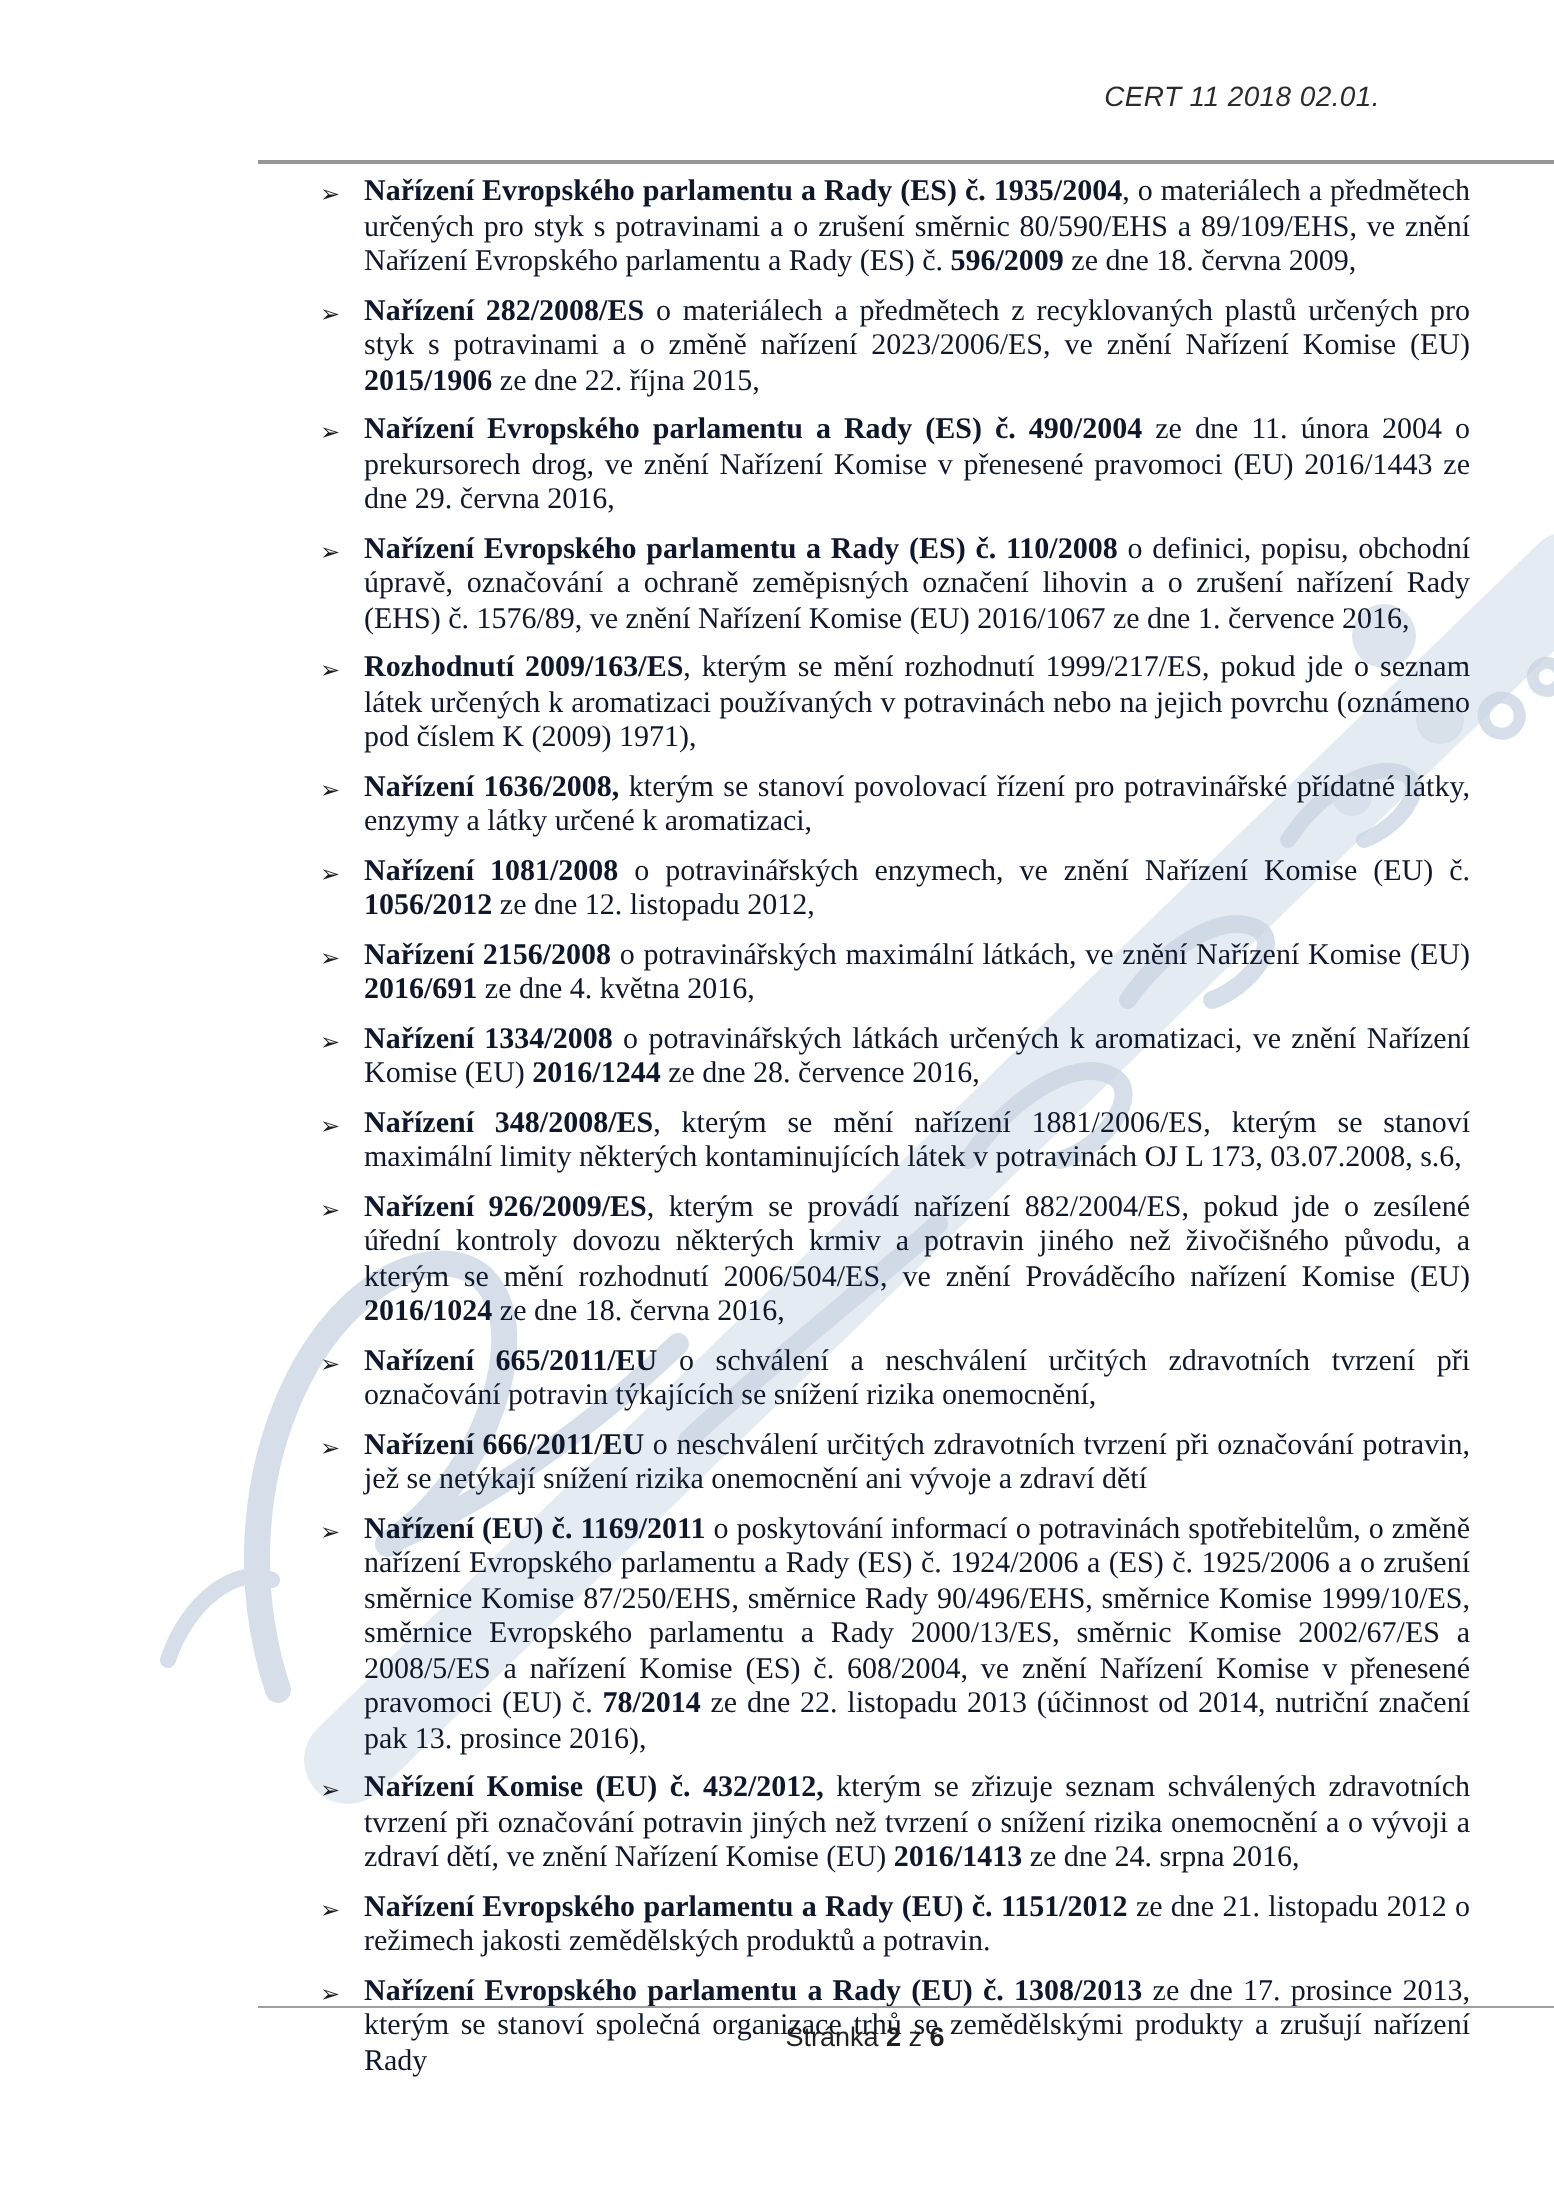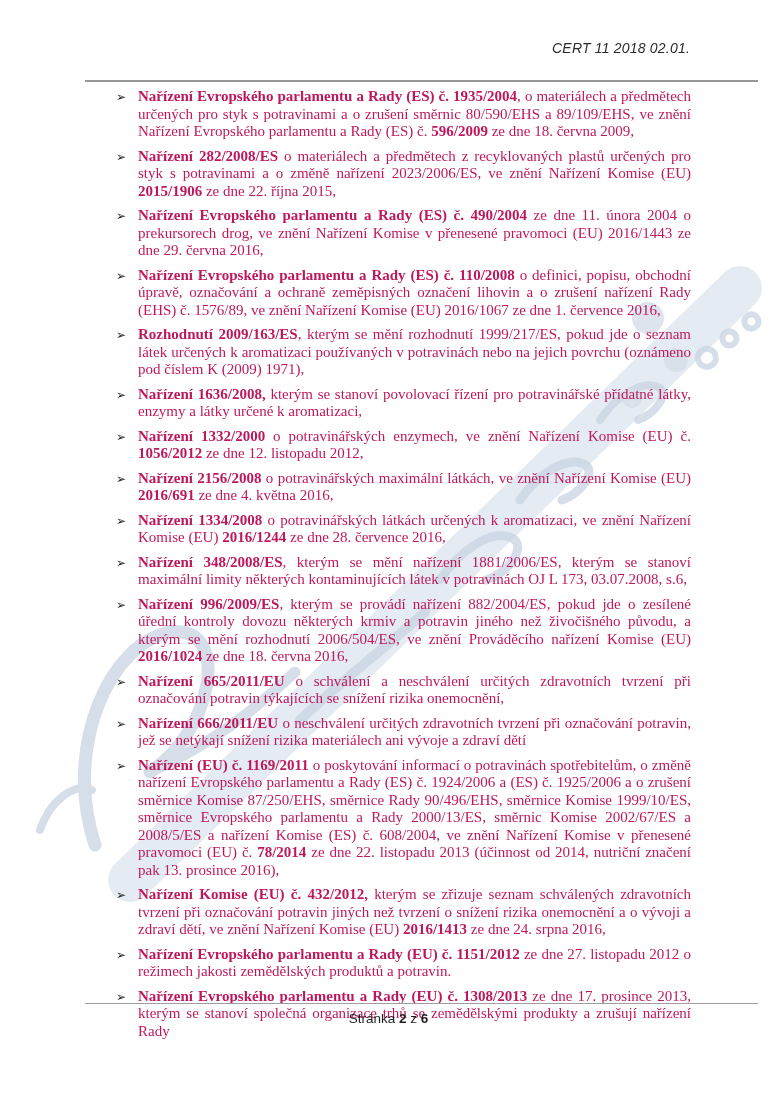--- a/index.html
+++ b/index.html
@@ -4,21 +4,21 @@
 <style>
   html,body{margin:0;padding:0;}
   body{
     width:777px;height:1100px;
     background:#ffffff;
     font-family:"Liberation Serif", serif;
     color:#282828;
     position:relative;
     overflow:hidden;
   }
-  .page{position:absolute;inset:0;}
+  .page{position:absolute;inset:0;margin-left:44px;}
   .watermark{position:absolute;left:0;top:0;z-index:0;pointer-events:none;}
   .content{position:relative;z-index:1;}
   .doc-code{
     position:absolute;top:40px;right:87px;
     font-family:"Liberation Sans", sans-serif;
     font-style:italic;font-size:14px;color:#2b2b2b;
     letter-spacing:.2px;
   }
   .rule{position:absolute;left:85px;width:673px;}
   .rule-top{top:80px;border-top:2px solid #979797;}
@@ -28,21 +28,21 @@
   .bullet{
     flex:none;width:22px;
     font-family:"DejaVu Sans", sans-serif;
     font-size:12px;line-height:17.5px;color:#1f1f1f;
     padding-top:1px;
   }
   .text{
     flex:1;margin:0;
     font-size:15px;line-height:17.5px;
     text-align:justify;
-    color:#be185d;
+    color:#0f172a;
   }
   .b{font-weight:700;}
   .footer{
     position:absolute;top:1011px;left:0;width:777px;
     text-align:center;
     font-family:"Liberation Sans", sans-serif;
     font-size:13.5px;color:#1f1f1f;
   }
   .footer .b{font-weight:700;}
 </style>
@@ -99,57 +99,57 @@
         <div class="item">
           <span class="bullet">➢</span>
           <p class="text"><span class="b">Rozhodnutí 2009/163/ES</span><span>, kterým se mění rozhodnutí 1999/217/ES, pokud jde o seznam látek určených k aromatizaci používaných v potravinách nebo na jejich povrchu (oznámeno pod číslem K (2009) 1971),</span></p>
         </div>
         <div class="item">
           <span class="bullet">➢</span>
           <p class="text"><span class="b">Nařízení 1636/2008,</span><span> kterým se stanoví povolovací řízení pro potravinářské přídatné látky, enzymy a látky určené k aromatizaci,</span></p>
         </div>
         <div class="item">
           <span class="bullet">➢</span>
-          <p class="text"><span class="b">Nařízení 1332/2000</span><span> o potravinářských enzymech, ve znění Nařízení Komise (EU) č. </span><span class="b">1056/2012</span><span> ze dne 12. listopadu 2012,</span></p>
+          <p class="text"><span class="b">Nařízení 1081/2008</span><span> o potravinářských enzymech, ve znění Nařízení Komise (EU) č. </span><span class="b">1056/2012</span><span> ze dne 12. listopadu 2012,</span></p>
         </div>
         <div class="item">
           <span class="bullet">➢</span>
           <p class="text"><span class="b">Nařízení 2156/2008</span><span> o potravinářských maximální látkách, ve znění Nařízení Komise (EU) </span><span class="b">2016/691</span><span> ze dne 4. května 2016,</span></p>
         </div>
         <div class="item">
           <span class="bullet">➢</span>
           <p class="text"><span class="b">Nařízení 1334/2008</span><span> o potravinářských látkách určených k aromatizaci, ve znění Nařízení Komise (EU) </span><span class="b">2016/1244</span><span> ze dne 28. července 2016,</span></p>
         </div>
         <div class="item">
           <span class="bullet">➢</span>
           <p class="text"><span class="b">Nařízení 348/2008/ES</span><span>, kterým se mění nařízení 1881/2006/ES, kterým se stanoví maximální limity některých kontaminujících látek v potravinách  OJ L 173, 03.07.2008, s.6,</span></p>
         </div>
         <div class="item">
           <span class="bullet">➢</span>
-          <p class="text"><span class="b">Nařízení 996/2009/ES</span><span>, kterým se provádí nařízení  882/2004/ES, pokud jde o zesílené úřední kontroly dovozu některých krmiv a potravin jiného než živočišného původu, a kterým se mění rozhodnutí 2006/504/ES, ve znění Prováděcího nařízení Komise (EU) </span><span class="b">2016/1024</span><span> ze dne 18. června 2016,</span></p>
+          <p class="text"><span class="b">Nařízení 926/2009/ES</span><span>, kterým se provádí nařízení  882/2004/ES, pokud jde o zesílené úřední kontroly dovozu některých krmiv a potravin jiného než živočišného původu, a kterým se mění rozhodnutí 2006/504/ES, ve znění Prováděcího nařízení Komise (EU) </span><span class="b">2016/1024</span><span> ze dne 18. června 2016,</span></p>
         </div>
         <div class="item">
           <span class="bullet">➢</span>
           <p class="text"><span class="b">Nařízení 665/2011/EU</span><span> o schválení a neschválení určitých zdravotních tvrzení při označování potravin týkajících se snížení rizika onemocnění,</span></p>
         </div>
         <div class="item">
           <span class="bullet">➢</span>
-          <p class="text"><span class="b">Nařízení 666/2011/EU</span><span> o neschválení určitých zdravotních tvrzení při označování potravin, jež se netýkají snížení rizika materiálech ani vývoje a zdraví dětí</span></p>
+          <p class="text"><span class="b">Nařízení 666/2011/EU</span><span> o neschválení určitých zdravotních tvrzení při označování potravin, jež se netýkají snížení rizika onemocnění ani vývoje a zdraví dětí</span></p>
         </div>
         <div class="item">
           <span class="bullet">➢</span>
           <p class="text"><span class="b">Nařízení (EU) č. 1169/2011</span><span>  o poskytování informací o potravinách spotřebitelům, o změně nařízení Evropského parlamentu a Rady (ES) č. 1924/2006 a (ES) č. 1925/2006 a o zrušení směrnice Komise 87/250/EHS, směrnice Rady 90/496/EHS, směrnice Komise 1999/10/ES, směrnice Evropského parlamentu a Rady 2000/13/ES, směrnic Komise 2002/67/ES a 2008/5/ES a nařízení Komise (ES) č. 608/2004, ve znění Nařízení Komise v přenesené pravomoci (EU) č. </span><span class="b">78/2014</span><span> ze dne 22. listopadu 2013 (účinnost od 2014, nutriční značení pak 13. prosince 2016),</span></p>
         </div>
         <div class="item">
           <span class="bullet">➢</span>
           <p class="text"><span class="b">Nařízení Komise (EU) č. 432/2012,</span><span> kterým se zřizuje seznam schválených zdravotních tvrzení při označování potravin jiných než tvrzení o snížení rizika onemocnění a o vývoji a zdraví dětí, ve znění Nařízení Komise (EU) </span><span class="b">2016/1413</span><span> ze dne 24. srpna 2016,</span></p>
         </div>
         <div class="item">
           <span class="bullet">➢</span>
-          <p class="text"><span class="b">Nařízení Evropského parlamentu a Rady (EU) č. 1151/2012</span><span> ze dne 27. listopadu 2012 o režimech jakosti zemědělských produktů a potravin.</span></p>
+          <p class="text"><span class="b">Nařízení Evropského parlamentu a Rady (EU) č. 1151/2012</span><span> ze dne 21. listopadu 2012 o režimech jakosti zemědělských produktů a potravin.</span></p>
         </div>
         <div class="item">
           <span class="bullet">➢</span>
           <p class="text"><span class="b">Nařízení Evropského parlamentu a Rady (EU) č. 1308/2013</span><span> ze dne 17. prosince 2013, kterým se stanoví společná organizace trhů se zemědělskými produkty a zrušují nařízení Rady</span></p>
         </div>
       </div>
 
     <div class="rule rule-bottom"></div>
 
     <div class="footer">

